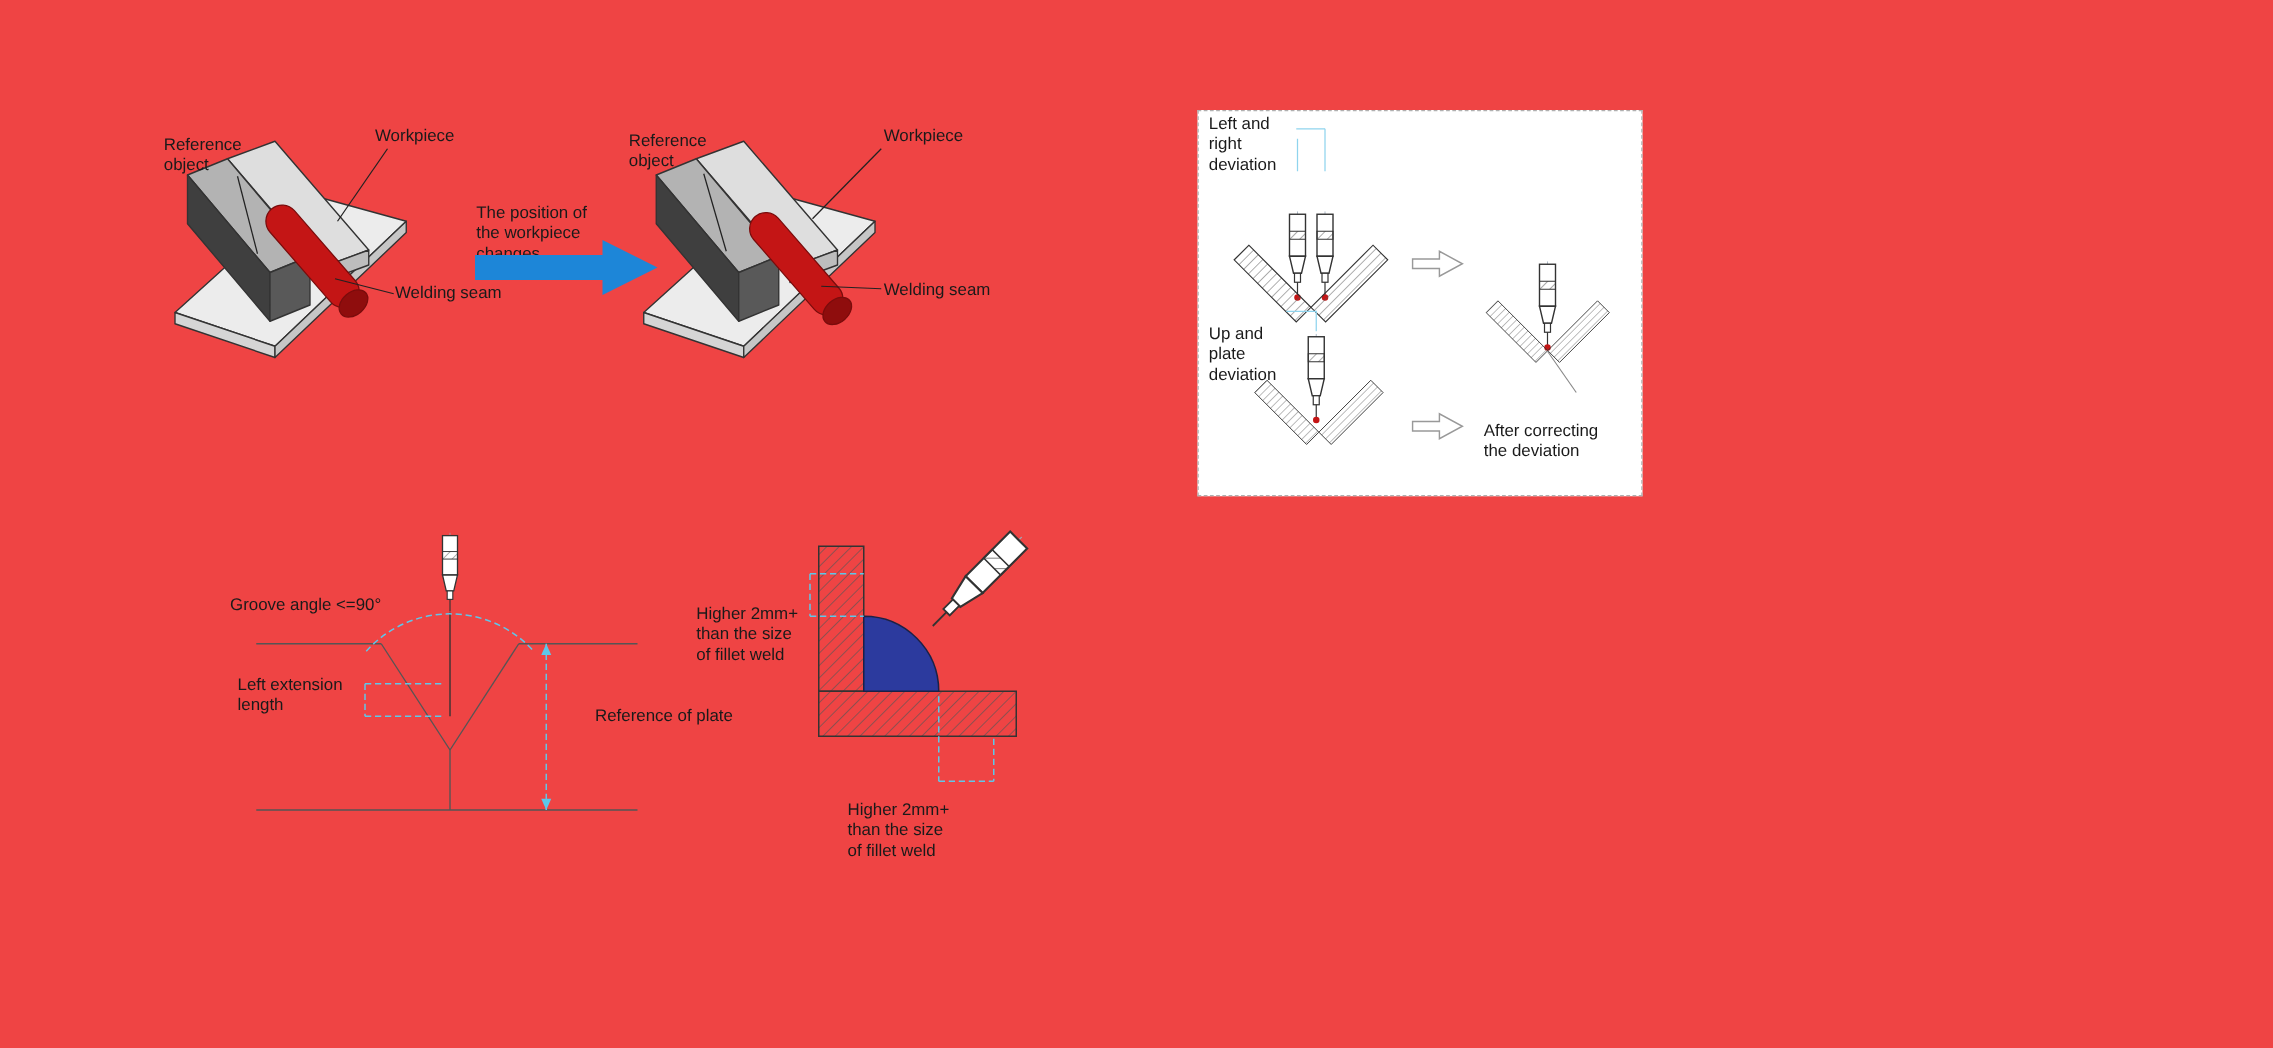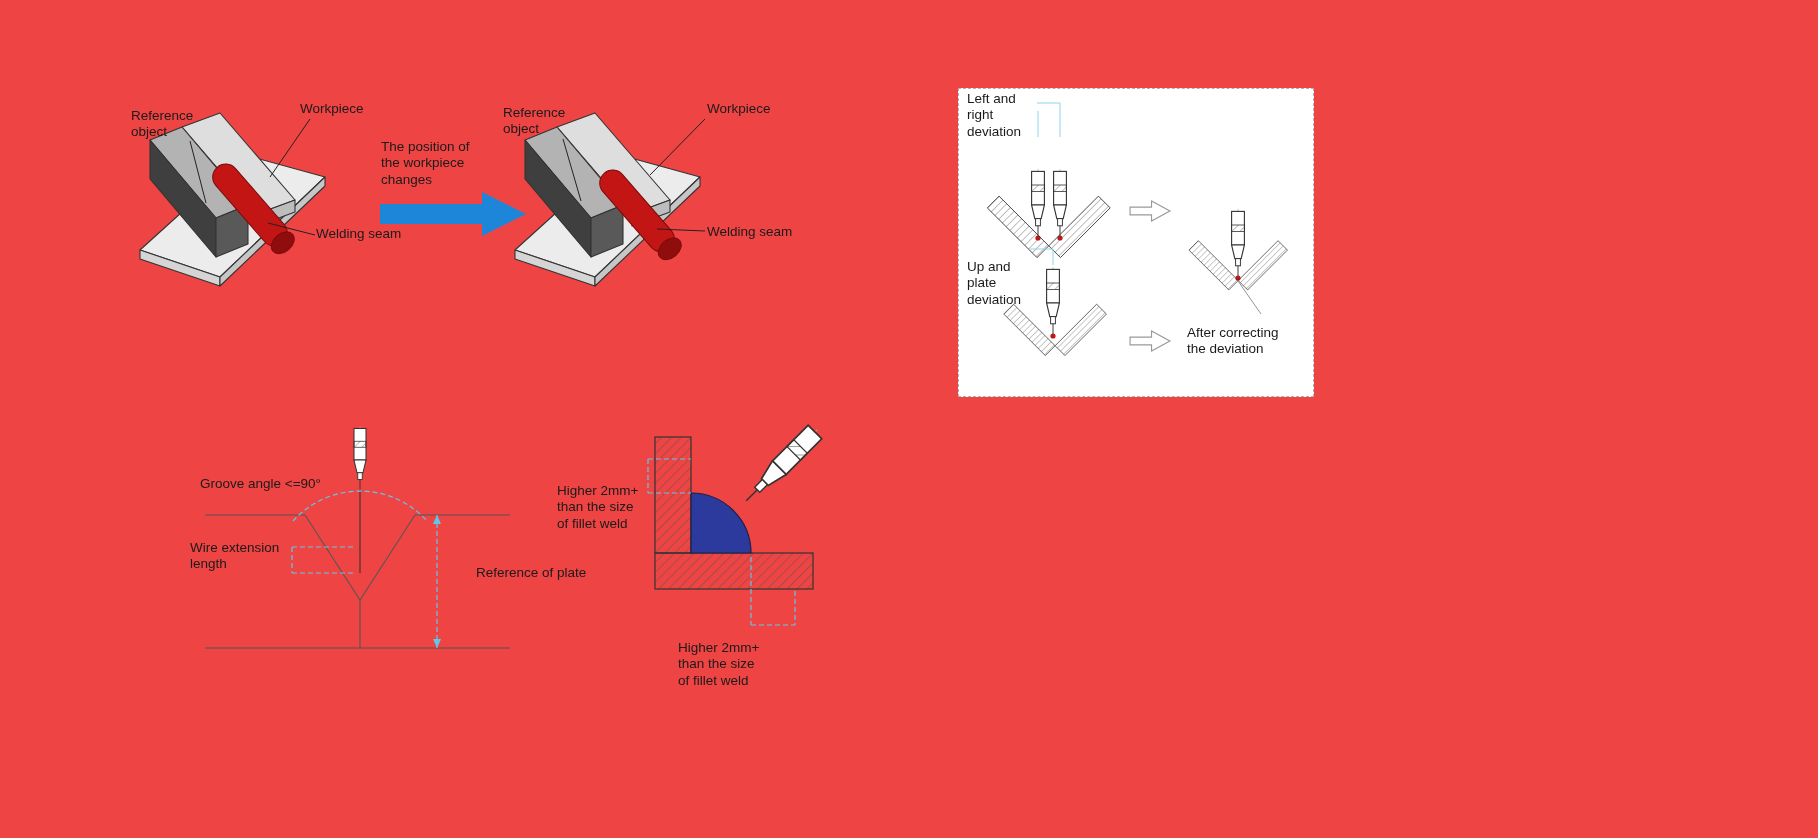--- a/index.html
+++ b/index.html
@@ -57,21 +57,21 @@
       <line x1="70" y1="56" x2="86" y2="118"></line>
       <line x1="190" y1="34" x2="150" y2="92"></line>
       <line x1="195" y1="150" x2="148" y2="138"></line>
     </g>
   </svg>
   <div class="lbl" style="left:131px;top:108px">Reference
 object</div>
   <div class="lbl" style="left:300px;top:101px">Workpiece</div>
   <div class="lbl" style="left:316px;top:226px">Welding seam</div>
 
-  <div class="lbl" style="left:381px;top:139px">The position of
+  <div class="lbl" style="left:381px;top:162px">The position of
 the workpiece
 changes</div>
   <svg class="abs" style="left:378px;top:190px" width="152" height="48">
     <polygon points="2,14 104,14 104,2 148,24 104,46 104,34 2,34" fill="#1d86d8"></polygon>
   </svg>
 
   <svg class="abs" style="left:495px;top:85px" width="250" height="240">
     <g stroke="#333" stroke-width="1.1" stroke-linejoin="round">
       <polygon points="20,165 125,70 205,92 100,192" fill="#ececec"></polygon>
       <polygon points="20,165 100,192 100,201 20,174" fill="#d5d5d5"></polygon>
@@ -122,21 +122,21 @@
       <circle cx="279" cy="189" r="2.6" fill="#c41515"></circle>
       <use href="#vee" x="227" y="142" width="108" height="64"></use>
       <line x1="279" y1="192" x2="302" y2="225" stroke="#888" stroke-width="0.9"></line>
     </svg>
     <div class="lbl" style="left:8px;top:2px">Left and
 right
 deviation</div>
     <div class="lbl" style="left:8px;top:170px">Up and
 plate
 deviation</div>
-    <div class="lbl" style="left:228px;top:236px">After correcting
+    <div class="lbl" style="left:228px;top:248px">After correcting
 the deviation</div>
   </div>
 
   <svg class="abs" style="left:180px;top:415px" width="360" height="280">
     <g stroke="#555" stroke-width="1.1">
       <line x1="25" y1="100" x2="125" y2="100"></line>
       <line x1="235" y1="100" x2="330" y2="100"></line>
       <line x1="125" y1="100" x2="180" y2="185"></line>
       <line x1="235" y1="100" x2="180" y2="185"></line>
       <line x1="180" y1="185" x2="180" y2="233"></line>
@@ -147,22 +147,22 @@
     <path d="M 113,106 A 90 90 0 0 1 247,106" fill="none" stroke="#5ec7ea" stroke-width="1.2" stroke-dasharray="5 3"></path>
     <g stroke="#5ec7ea" stroke-width="1.2" stroke-dasharray="5 3">
       <line x1="112" y1="132" x2="176" y2="132"></line>
       <line x1="112" y1="158" x2="176" y2="158"></line>
       <line x1="112" y1="132" x2="112" y2="158"></line>
     </g>
     <line x1="257" y1="100" x2="257" y2="233" stroke="#5ec7ea" stroke-width="1.2" stroke-dasharray="5 3"></line>
     <polygon points="257,100 253,109 261,109" fill="#5ec7ea"></polygon>
     <polygon points="257,233 253,224 261,224" fill="#5ec7ea"></polygon>
   </svg>
-  <div class="lbl" style="left:200px;top:476px">Groove angle &lt;=90°</div>
-  <div class="lbl" style="left:190px;top:540px">Wire extension
+  <div class="lbl" style="left:184px;top:476px">Groove angle &lt;=90°</div>
+  <div class="lbl" style="left:190px;top:540px">Left extension
 length</div>
   <div class="lbl" style="left:476px;top:565px">Reference of plate</div>
 
   <svg class="abs" style="left:545px;top:375px" width="380" height="340">
     <rect x="110" y="62" width="36" height="116" fill="url(#hatch)" stroke="#333" stroke-width="1.2"></rect>
     <rect x="110" y="178" width="158" height="36" fill="url(#hatch)" stroke="#333" stroke-width="1.2"></rect>
     <path d="M 146,118 A 60 60 0 0 1 206,178 L 146,178 Z" fill="#2c3a9e" stroke="#1a2147" stroke-width="1.2"></path>
     <g transform="translate(264,63) rotate(45)">
       <use href="#torch" x="-24" y="-12" width="48" height="108"></use>
     </g>

